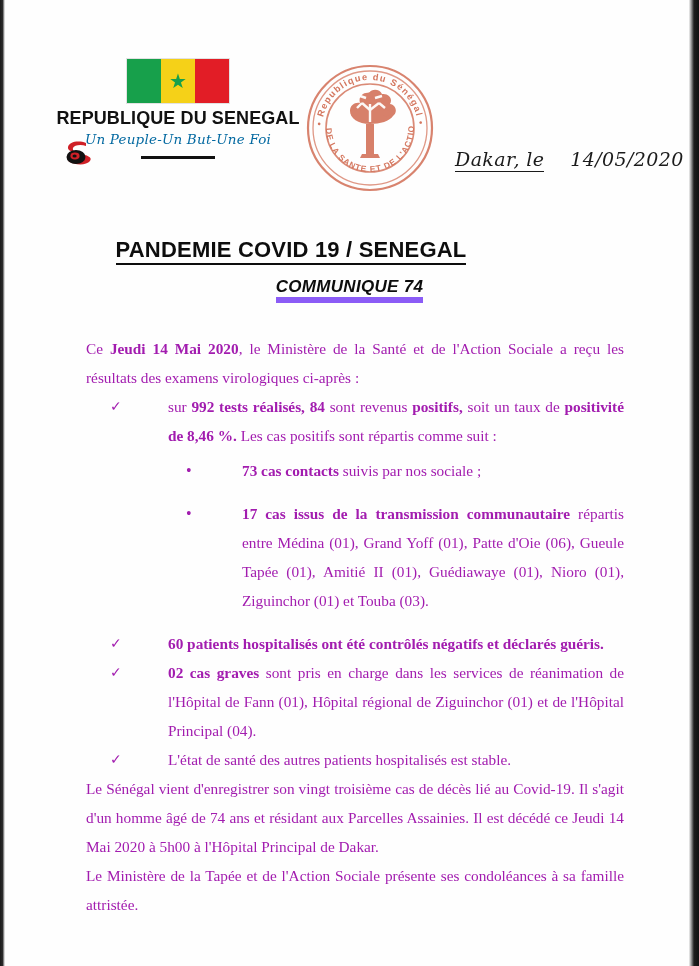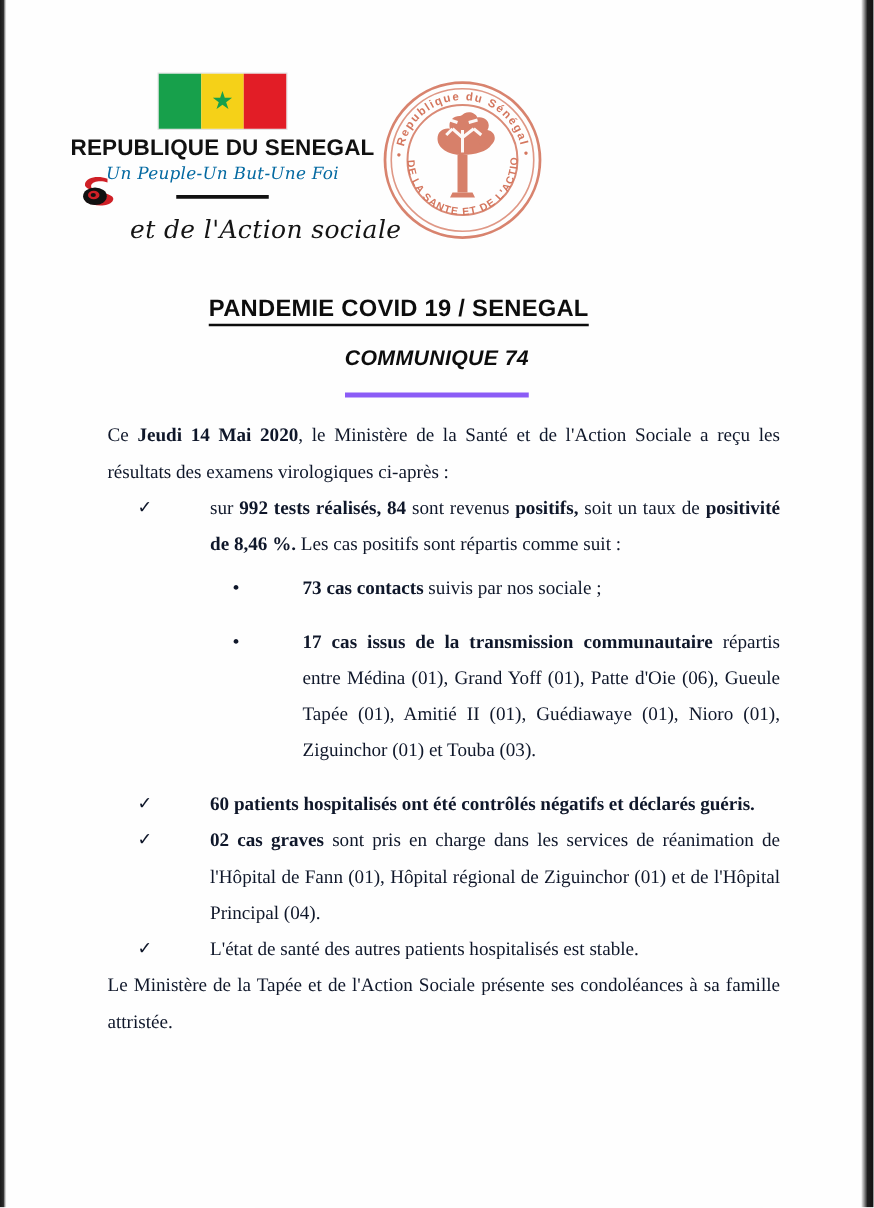--- a/index.html
+++ b/index.html
@@ -147,55 +147,54 @@
   }
 
   
   .title-main {
     position: absolute;
     left: 0; top: 237px;
     width: 582px;
     text-align: center;
     font-family: "Liberation Sans", sans-serif;
     font-weight: bold;
-    font-size: 19px;
+    font-size: 22px;
     letter-spacing: 0.2px;
     color: #0d0d0d;
-    padding-left: 28px;
   }
   .title-main span {
     border-bottom: 2px solid #0d0d0d;
     padding-bottom: 1px;
   }
   .title-sub {
     position: absolute;
     left: 0; top: 277px;
     width: 699px;
     text-align: center;
     font-family: "Liberation Sans", sans-serif;
     font-weight: bold;
     font-style: italic;
     font-size: 17px;
     letter-spacing: 0.3px;
     color: #0d0d0d;
   }
   .title-sub span {
-    border-bottom: 4px solid #8b5cf6;
-    padding-bottom: 18px;
+    border-bottom: 6px solid #8b5cf6;
+    padding-bottom: 1px;
   }
 
   
   .body-area {
     position: absolute;
     left: 86px;
     top: 334px;
     width: 538px;
     font-size: 15.3px;
     line-height: 29px;
-    color: #0f172a;
+    color: #a21caf;
     text-align: justify;
   }
   .para {
     margin: 0 0 0 0;
     text-align: justify;
     text-justify: inter-word;
   }
   b { font-weight: bold; }
 
   .li {
@@ -259,21 +258,20 @@
       <div class="ministry-line1">
         <span class="logo-mark">
           <svg width="34" height="26" viewBox="0 0 34 26" xmlns="http://www.w3.org/2000/svg">
             <path d="M24 3 C16 0, 7 2, 6 7 C5 11, 12 12, 16 13 C20 14, 24 15, 23 18 C22 22, 13 23, 6 21 C12 25, 24 26, 28 21 C31 17, 24 15, 19 14 C14 13, 10 11, 11 8 C12 5, 19 4, 24 6 Z" fill="#cf2027"></path>
             <ellipse cx="14" cy="17" rx="9.5" ry="7" fill="#111111"></ellipse>
             <ellipse cx="13" cy="16" rx="4.6" ry="3.4" fill="#cf2027"></ellipse>
             <ellipse cx="12.6" cy="16" rx="2.1" ry="1.6" fill="#111111"></ellipse>
           </svg>
         </span>
       </div>
-      <div class="ministry-name-2">et de l'Action sociale</div>
     </div>
 
     <div class="seal">
       <svg width="140" height="140" viewBox="0 0 140 140" xmlns="http://www.w3.org/2000/svg">
         <defs>
           <path id="arcTop" d="M 22,70 A 48,48 0 0 1 118,70" fill="none"></path>
           <path id="arcBottom" d="M 26,70 A 44,44 0 0 0 114,70" fill="none"></path>
         </defs>
         <g stroke="#d4765e" fill="none">
           <circle cx="70" cy="70" r="62" stroke-width="2.2" opacity="0.9"></circle>
@@ -300,20 +298,25 @@
         </g>
         <text font-family="Liberation Sans, sans-serif" font-size="9.2" font-weight="bold" fill="#d4765e" letter-spacing="1.3">
           <textPath href="#arcTop" startOffset="50%" text-anchor="middle">• Republique du Sénégal •</textPath>
         </text>
         <text font-family="Liberation Sans, sans-serif" font-size="8.4" font-weight="bold" fill="#d4765e" letter-spacing="0.9">
           <textPath href="#arcBottom" startOffset="50%" text-anchor="middle">MINISTÈRE DE LA SANTE ET DE L'ACTION SOCIALE</textPath>
         </text>
       </svg>
     </div>
 
+    <div class="date-line">
+      <span class="underline-dakar">Dakar, le</span>
+      <span>&nbsp;&nbsp;</span>
+      <span>14/05/2020</span>
+    </div>
   </div>
 
   <div class="title-main">
     <span>PANDEMIE COVID 19 / SENEGAL</span>
   </div>
   <div class="title-sub">
     <span>COMMUNIQUE 74</span>
   </div>
 
   <div class="body-area">
@@ -351,18 +354,19 @@
     <div class="li lvl1">
       <span class="li-marker">✓</span>
       <span class="li-text"><b>02 cas graves</b><span> sont pris en charge dans les services de réanimation de l'Hôpital de Fann (01), Hôpital régional de Ziguinchor (01) et de l'Hôpital Principal (04).</span></span>
     </div>
 
     <div class="li lvl1">
       <span class="li-marker">✓</span>
       <span class="li-text">L'état de santé des autres patients hospitalisés est stable.</span>
     </div>
 
+    <p class="para">Le Sénégal vient d'enregistrer son vingt troisième cas de décès lié au Covid-19. Il s'agit d'un homme âgé de 74 ans et résidant aux Parcelles Assainies.  Il est décédé ce Jeudi 14 Mai 2020 à 5h00 à l'Hôpital Principal de Dakar.</p>
 
     <p class="para">Le Ministère de la Tapée et de l'Action Sociale présente ses condoléances à sa famille attristée.</p>
 
   </div>
 
 </div>
 
 </body></html>

